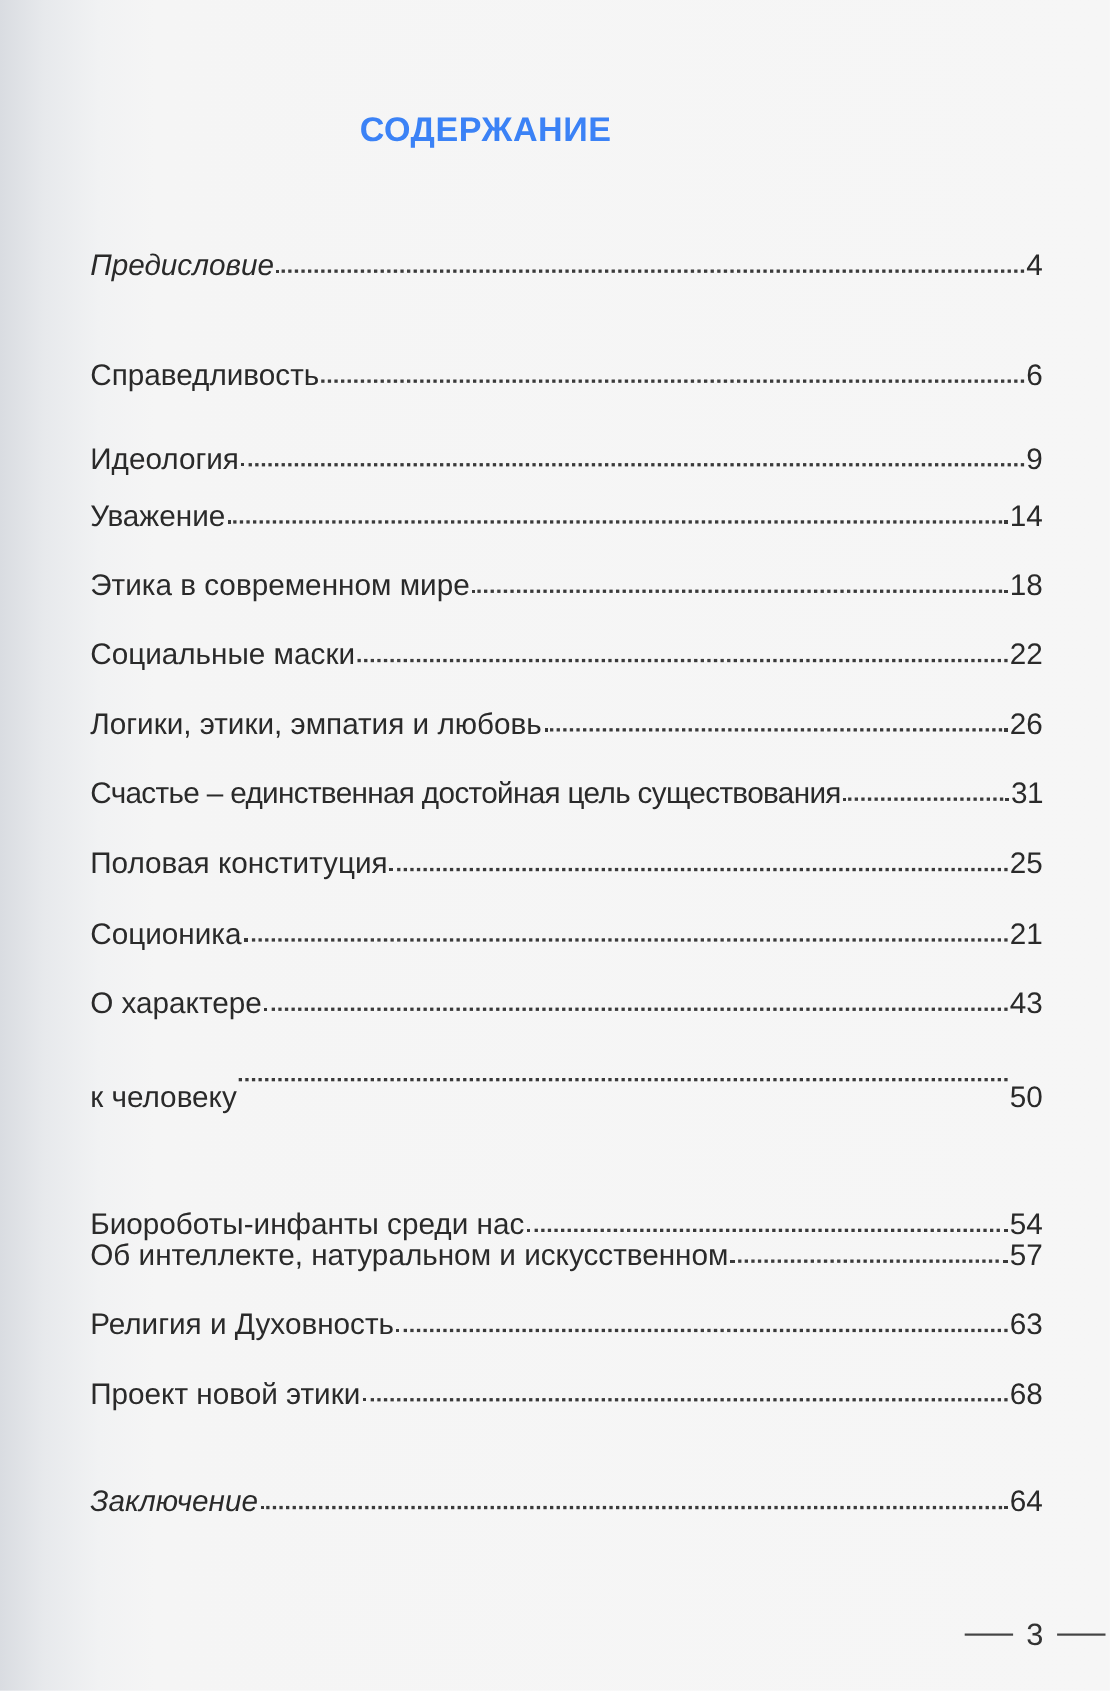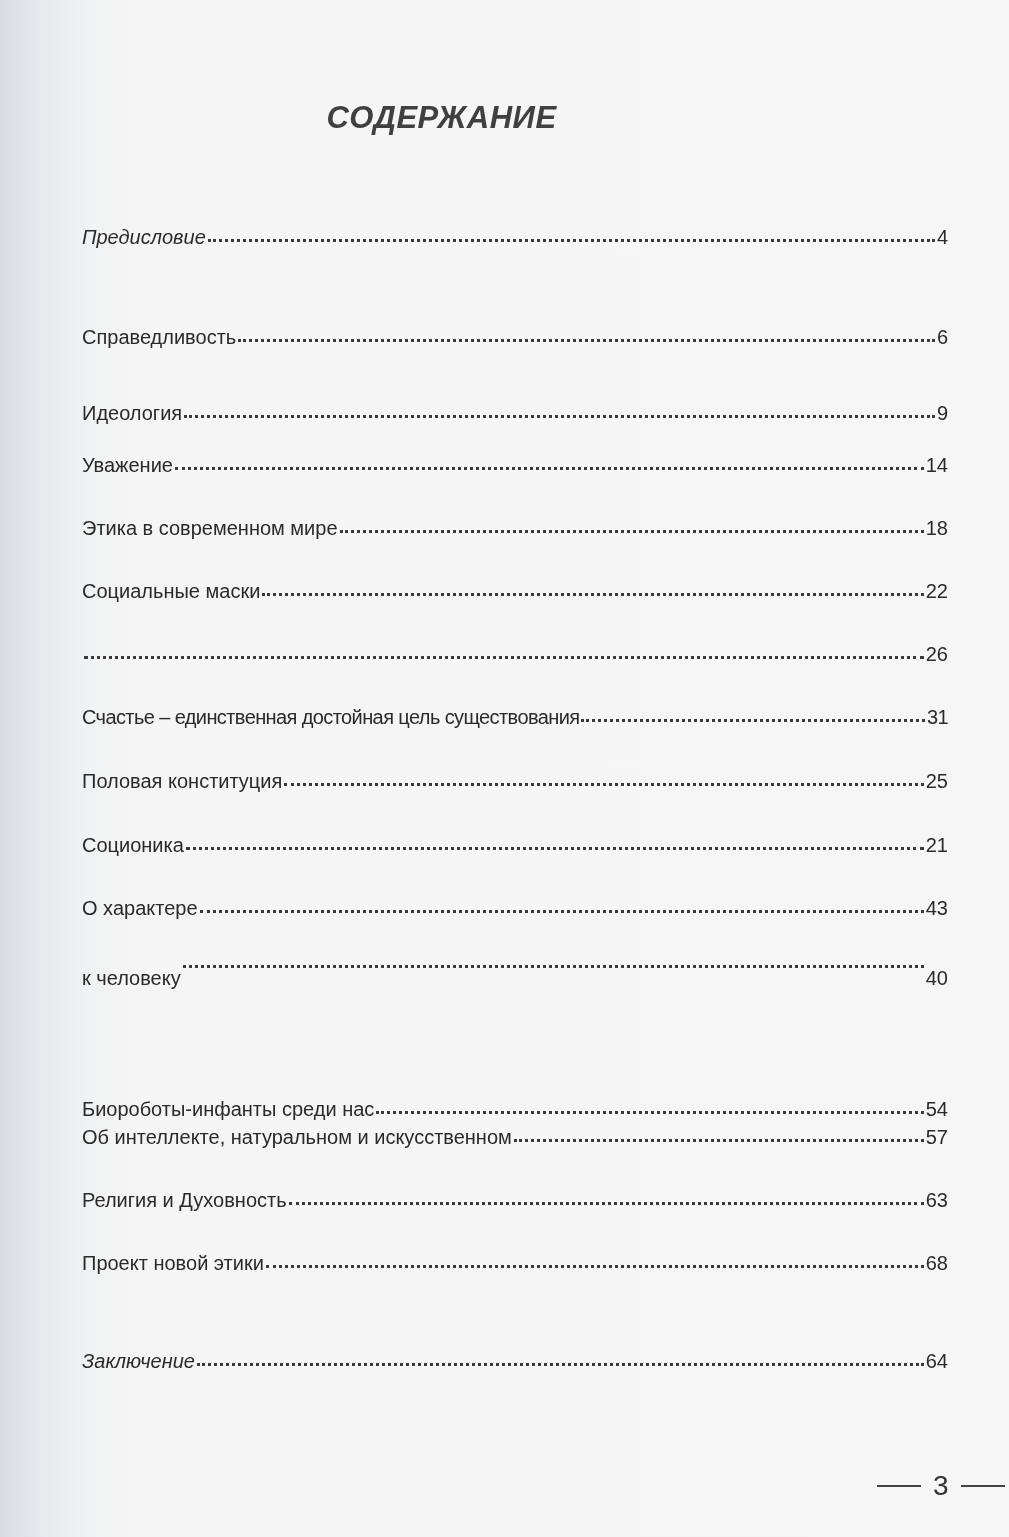--- a/index.html
+++ b/index.html
@@ -13,39 +13,38 @@
     .page { position: absolute; left: 0; top: 0; width: 1009px; height: 1537px; }
     .ghost {
       position: absolute; left: 76px; top: 60px; width: 900px;
       color: rgba(0,0,0,0.06); font-size: 30px; line-height: 45px;
       font-family: "Liberation Sans Narrow", "Liberation Sans", sans-serif;
       pointer-events: none; white-space: pre-wrap;
     }
     .title {
       position: absolute; left: 0; width: 883px; top: 100px;
       text-align: center; font-weight: bold; font-size: 31px; letter-spacing: 0.5px;
-      color: #404040;
-      font-style: italic;
+      color: #3b82f6;
     }
     .toc { position: absolute; left: 82px; width: 866px; top: 0; }
     .entry {
-      position: absolute; left: 0; width: 866px; font-size: 20px;
+      position: absolute; left: 0; width: 866px; font-size: 27px;
       display: flex; align-items: baseline; white-space: nowrap;
     }
     .entry .label { flex: 0 0 auto; }
     .entry .leader {
       flex: 1 1 auto; overflow: hidden; margin: 0 2px;
       border-bottom: 3px dotted #3a3a3a; height: 0; align-self: baseline;
       position: relative; top: -2px;
     }
     .entry .page-num { flex: 0 0 auto; }
     .entry.italic .label { font-style: italic; }
     .entry.two-line { display: block; }
     .entry.two-line .line1 { display: block; }
-    .entry.two-line .line2 { display: flex; align-items: flex-end; margin-top: 8px; }
+    .entry.two-line .line2 { display: flex; align-items: flex-end; margin-top: 23px; }
     .folio {
       position: absolute; top: 1470px; left: 865px; font-size: 28px;
       display: flex; align-items: center; color: #333;
     }
     .folio .dash { display: inline-block; width: 44px; height: 2px; background: #444; margin: 0 12px; }
   </style>
 </head>
 <body>
 
 <div class="page">
@@ -86,20 +85,21 @@
       <span class="page-num">18</span>
     </div>
 
     <div class="entry" style="top:580px">
       <span class="label">Социальные маски</span>
       <span class="leader"></span>
       <span class="page-num">22</span>
     </div>
 
     <div class="entry" style="top:643px">
+      <span class="label">Логики, этики, эмпатия и любовь</span>
       <span class="leader"></span>
       <span class="page-num">26</span>
     </div>
 
     <div class="entry" style="top:706px; letter-spacing:-0.6px">
       <span class="label">Счастье – единственная достойная цель существования</span>
       <span class="leader"></span>
       <span class="page-num">31</span>
     </div>
 
@@ -118,21 +118,21 @@
     <div class="entry" style="top:897px">
       <span class="label">О характере</span>
       <span class="leader"></span>
       <span class="page-num">43</span>
     </div>
 
     <div class="entry two-line" style="top:959px">
       <span class="line2">
         <span class="label">к человеку</span>
         <span class="leader"></span>
-        <span class="page-num">40</span>
+        <span class="page-num">50</span>
       </span>
     </div>
 
     <div class="entry" style="top:1098px">
       <span class="label">Биороботы-инфанты среди нас</span>
       <span class="leader"></span>
       <span class="page-num">54</span>
     </div>
 
     <div class="entry" style="top:1126px">

